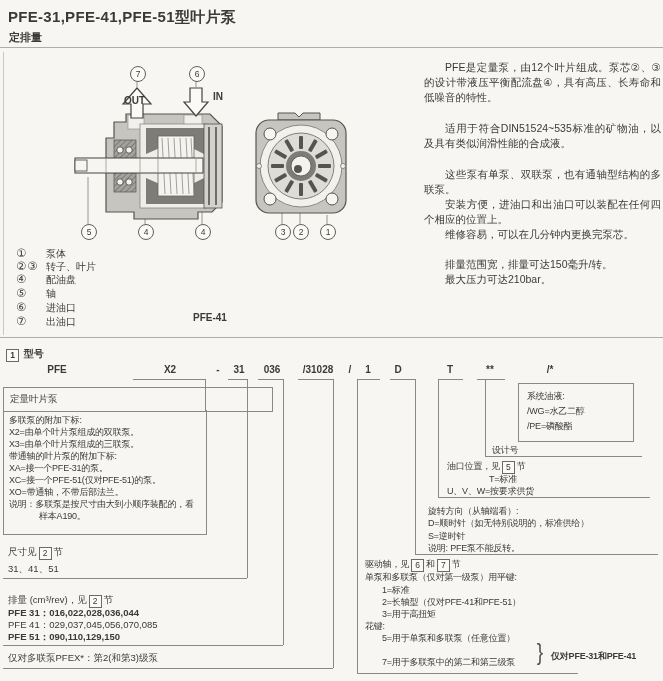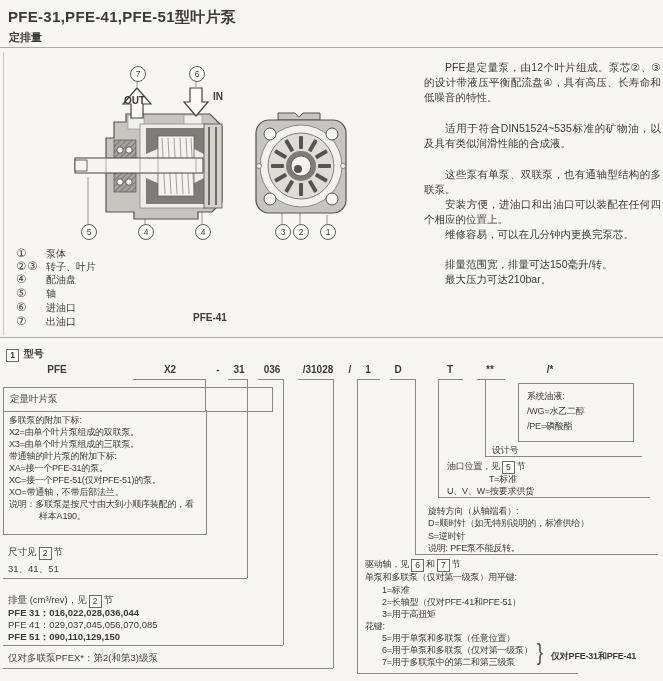--- a/index.html
+++ b/index.html
@@ -242,21 +242,20 @@
 
   <div class="abs t9" style="left:365px;top:558px;">
     <span>驱动轴，见</span><span class="nbox">6</span><span>和</span><span class="nbox">7</span><span>节</span>
   </div>
   <div class="abs t9" style="left:365px;top:571px;">单泵和多联泵（仅对第一级泵）用平键:</div>
   <div class="abs t9" style="left:382px;top:584px;">1=标准</div>
   <div class="abs t9" style="left:382px;top:596px;">2=长轴型（仅对PFE-41和PFE-51）</div>
   <div class="abs t9" style="left:382px;top:608px;">3=用于高扭矩</div>
   <div class="abs t9" style="left:365px;top:620px;">花键:</div>
   <div class="abs t9" style="left:382px;top:632px;">5=用于单泵和多联泵（任意位置）</div>
-  <div class="abs t9" style="left:382px;top:644px;">6=用于单泵和多联泵（仅对第一级泵）</div>
   <div class="abs t9" style="left:382px;top:656px;">7=用于多联泵中的第二和第三级泵</div>
   <div class="brace" style="left:536px;top:638px;">}</div>
   <div class="abs t9 note-bold" style="left:551px;top:650px;">仅对PFE-31和PFE-41</div>
 
   <div class="abs t9" style="left:428px;top:505px;line-height:12.3px;">
     <div>旋转方向（从轴端看）:</div>
     <div>D=顺时针（如无特别说明的，标准供给）</div>
     <div>S=逆时针</div>
     <div>说明: PFE泵不能反转。</div>
   </div>

